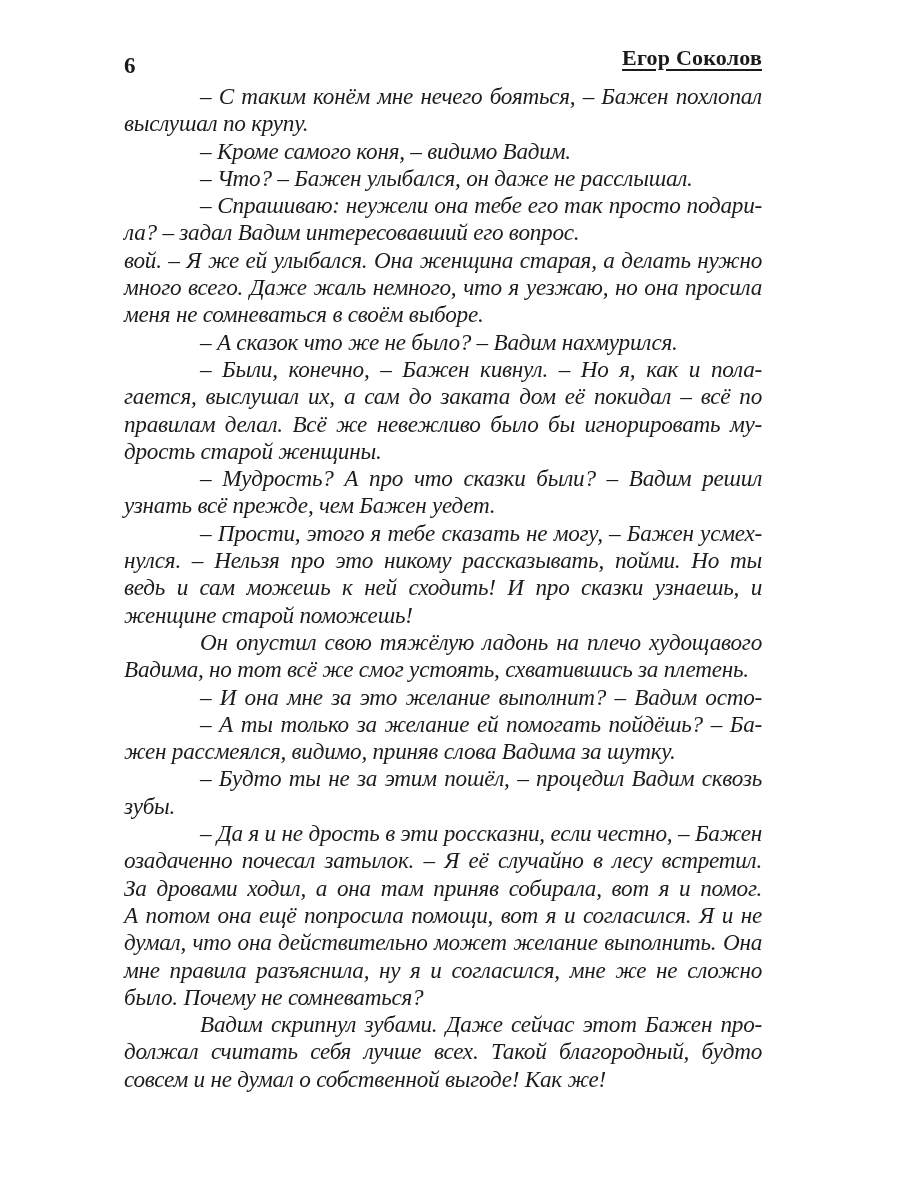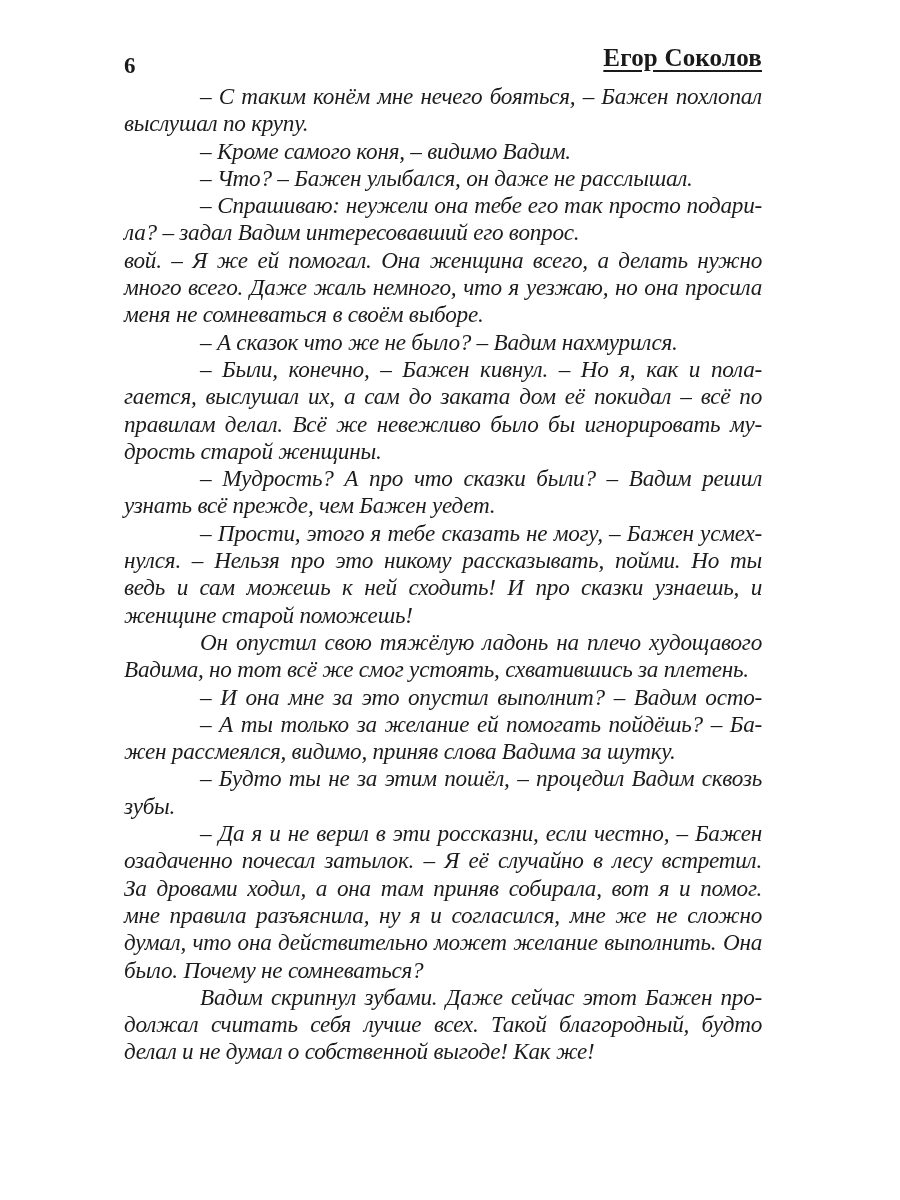--- a/index.html
+++ b/index.html
@@ -34,21 +34,21 @@
       top: 8px;
       font-size: 23px;
       font-weight: bold;
       line-height: 28px;
       color: #1a1a1a;
     }
     .author {
       position: absolute;
       right: 0;
       top: 1px;
-      font-size: 25px;
+      font-size: 22px;
       font-weight: bold;
       line-height: 26px;
       color: #1a1a1a;
       text-decoration: underline;
       text-decoration-thickness: 2px;
       text-underline-offset: 4px;
       letter-spacing: 0.2px;
     }
     .body-text {
       position: absolute;
@@ -83,44 +83,45 @@
     <span class="author">Егор Соколов</span>
   </div>
 
   <div class="body-text" id="body-text">
       <span class="line indent">– С таким конём мне нечего бояться, – Бажен похлопал</span>
       <span class="line last">выслушал по крупу.</span>
       <span class="line indent last">– Кроме самого коня, – видимо Вадим.</span>
       <span class="line indent last">– Что? – Бажен улыбался, он даже не расслышал.</span>
       <span class="line indent">– Спрашиваю: неужели она тебе его так просто подари-</span>
       <span class="line last">ла? – задал Вадим интересовавший его вопрос.</span>
-      <span class="line">вой. – Я же ей помогал. Она женщина всего, а делать нужно</span>
+      <span class="line">вой. – Я же ей улыбался. Она женщина старая, а делать нужно</span>
       <span class="line">много всего. Даже жаль немного, что я уезжаю, но она просила</span>
       <span class="line last">меня не сомневаться в своём выборе.</span>
       <span class="line indent last">– А сказок что же не было? – Вадим нахмурился.</span>
       <span class="line indent">– Были, конечно, – Бажен кивнул. – Но я, как и пола-</span>
       <span class="line">гается, выслушал их, а сам до заката дом её покидал – всё по</span>
       <span class="line">правилам делал. Всё же невежливо было бы игнорировать му-</span>
       <span class="line last">дрость старой женщины.</span>
       <span class="line indent">– Мудрость? А про что сказки были? – Вадим решил</span>
       <span class="line last">узнать всё прежде, чем Бажен уедет.</span>
       <span class="line indent">– Прости, этого я тебе сказать не могу, – Бажен усмех-</span>
       <span class="line">нулся. – Нельзя про это никому рассказывать, пойми. Но ты</span>
       <span class="line">ведь и сам можешь к ней сходить! И про сказки узнаешь, и</span>
       <span class="line last">женщине старой поможешь!</span>
       <span class="line indent">Он опустил свою тяжёлую ладонь на плечо худощавого</span>
       <span class="line last">Вадима, но тот всё же смог устоять, схватившись за плетень.</span>
-      <span class="line indent">– И она мне за это опустил выполнит? – Вадим осто-</span>
+      <span class="line indent">– И она мне за это желание выполнит? – Вадим осто-</span>
       <span class="line indent">– А ты только за желание ей помогать пойдёшь? – Ба-</span>
       <span class="line last">жен рассмеялся, видимо, приняв слова Вадима за шутку.</span>
       <span class="line indent">– Будто ты не за этим пошёл, – процедил Вадим сквозь</span>
       <span class="line last">зубы.</span>
-      <span class="line indent">– Да я и не верил в эти россказни, если честно, – Бажен</span>
+      <span class="line indent">– Да я и не дрость в эти россказни, если честно, – Бажен</span>
       <span class="line">озадаченно почесал затылок. – Я её случайно в лесу встретил.</span>
       <span class="line">За дровами ходил, а она там приняв собирала, вот я и помог.</span>
+      <span class="line">А потом она ещё попросила помощи, вот я и согласился. Я и не</span>
+      <span class="line">думал, что она действительно может желание выполнить. Она</span>
       <span class="line">мне правила разъяснила, ну я и согласился, мне же не сложно</span>
-      <span class="line">думал, что она действительно может желание выполнить. Она</span>
       <span class="line last">было. Почему не сомневаться?</span>
       <span class="line indent">Вадим скрипнул зубами. Даже сейчас этот Бажен про-</span>
       <span class="line">должал считать себя лучше всех. Такой благородный, будто</span>
-      <span class="line last">делал и не думал о собственной выгоде! Как же!</span>
+      <span class="line last">совсем и не думал о собственной выгоде! Как же!</span>
     </div>
 </div>
 
 </body></html>

